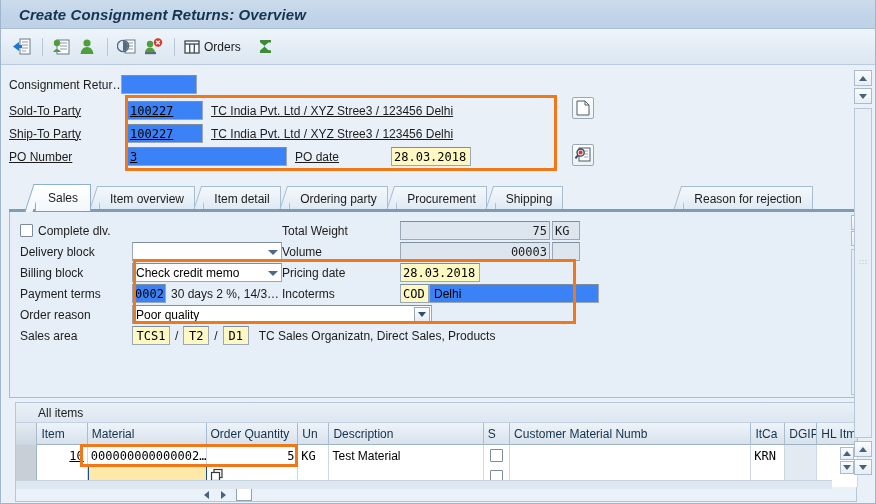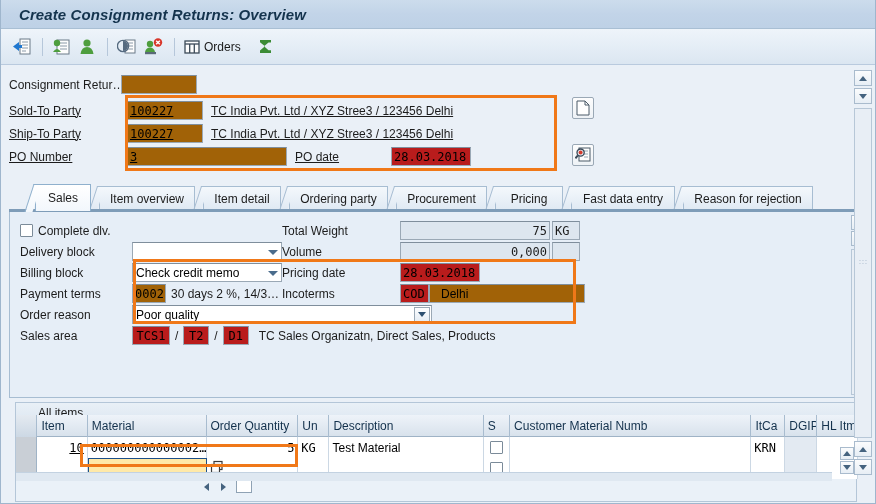--- a/index.html
+++ b/index.html
@@ -59,37 +59,37 @@
   }
 
   
   .hdr {
     position: absolute; left: 0; top: 66px; width: 876px; height: 105px;
   }
   .hrow { position: absolute; height: 21px; display: flex; align-items: center; }
   .hlabel { font-size: 12px; color: #1c1c1c; white-space: nowrap; }
   .hlabel.link { text-decoration: underline; cursor: pointer; }
   .fld {
-    background: #a16207;
+    background: #3b82f6;
     border: 1px solid #9aa8b5;
     border-top-color: #7f8e9c;
     height: 19px;
     font-size: 12px;
     font-family: "DejaVu Sans Mono", monospace;
     padding: 0 2px;
     display: flex; align-items: center;
     color: #000;
     cursor: text;
   }
   .fld.ro {
     background: #dde6ef;
     color: #1c1c1c;
     justify-content: flex-end;
   }
-  .fld.gray { background: #b91c1c; }
+  .fld.gray { background: #fef9c3; }
   .fld.uline { text-decoration: underline; }
   .txtlink {
     font-size: 12px; text-decoration: underline; color: #1c1c1c;
     white-space: nowrap; cursor: pointer;
   }
   .hilite {
     position: absolute;
     border: 3px solid #f07818;
     pointer-events: none;
   }
@@ -183,21 +183,21 @@
     background: #eaf1f8;
     border: 1px solid #b4c6d8;
   }
   .itemhdr {
     height: 20px; display: flex; align-items: center;
     padding-left: 22px;
     font-size: 12px; color: #1c1c1c;
     background: linear-gradient(to bottom,#e9f0f7,#dde7f1);
     border-bottom: 1px solid #c3d2e1;
   }
-  .grid { position: absolute; left: 0; top: 12px; width: 842px; height: 79px; }
+  .grid { position: absolute; left: 0; top: 20px; width: 842px; height: 79px; }
   .gridhdr {
     position: absolute; left: 0; top: 0; height: 22px; width: 842px;
     display: flex;
     background: linear-gradient(to bottom,#eef3f9,#d8e2ec);
     border-bottom: 1px solid #9fb3c6;
   }
   .gcell {
     height: 22px; display: flex; align-items: center;
     font-size: 12px; color: #13314c;
     border-right: 1px solid #a8bccf;
@@ -387,25 +387,21 @@
     <div class="tab" style="left:280px; width:99px">
       <span class="slant"></span>
       <span>Ordering party</span>
     </div>
     <div class="tab" style="left:387px; width:91px">
       <span class="slant"></span>
       <span>Procurement</span>
     </div>
     <div class="tab" style="left:486px; width:68px">
       <span class="slant"></span>
-      <span>Pricing</span>
-    </div>
-    <div class="tab" style="left:562px; width:104px">
-      <span class="slant"></span>
-      <span>Fast data entry</span>
+      <span>Shipping</span>
     </div>
     <div class="tab" style="left:674px; width:130px">
       <span class="slant"></span>
       <span>Reason for rejection</span>
     </div>
   </div>
   <div class="tabline"></div>
 
   <div class="panel">
 
@@ -421,21 +417,21 @@
 
     <div class="prow" style="left:10px; top:29px;">
       <span class="plabel" style="width:112px">Delivery block</span>
       <span class="ddl" style="width:150px">
         <span></span>
         <span class="arr"></span>
       </span>
     </div>
     <div class="prow" style="left:272px; top:29px;">
       <span class="plabel" style="width:118px">Volume</span>
-      <span class="fld ro" style="width:150px">0,000</span>
+      <span class="fld ro" style="width:150px">00003</span>
       <span class="fld ro" style="width:28px; margin-left:2px"></span>
     </div>
 
     <div class="prow" style="left:10px; top:50px;">
       <span class="plabel" style="width:112px">Billing block</span>
       <span class="ddl" style="width:150px">
         <span>Check credit memo</span>
         <span class="arr"></span>
       </span>
     </div>
@@ -445,21 +441,21 @@
     </div>
 
     <div class="prow" style="left:10px; top:71px;">
       <span class="plabel" style="width:112px">Payment terms</span>
       <span class="fld" style="width:34px">0002</span>
       <span class="plabel" style="margin-left:5px; font-family:'Liberation Sans',sans-serif">30 days 2 %, 14/3…</span>
     </div>
     <div class="prow" style="left:272px; top:71px;">
       <span class="plabel" style="width:118px">Incoterms</span>
       <span class="fld gray" style="width:29px">COD</span>
-      <span class="fld" style="width:156px; font-family:'Liberation Sans',sans-serif; padding-left:11px">Delhi</span>
+      <span class="fld" style="width:170px; font-family:'Liberation Sans',sans-serif; padding-left:4px">Delhi</span>
     </div>
 
     <div class="prow" style="left:10px; top:92px;">
       <span class="plabel" style="width:112px">Order reason</span>
       <span class="ddl" style="width:300px; font-family:'Liberation Sans',sans-serif">
         <span>Poor quality</span>
         <span class="btnbox">
           <span style="width:0;height:0;border-left:4px solid transparent;border-right:4px solid transparent;border-top:5px solid #2c4f70"></span>
         </span>
       </span>

